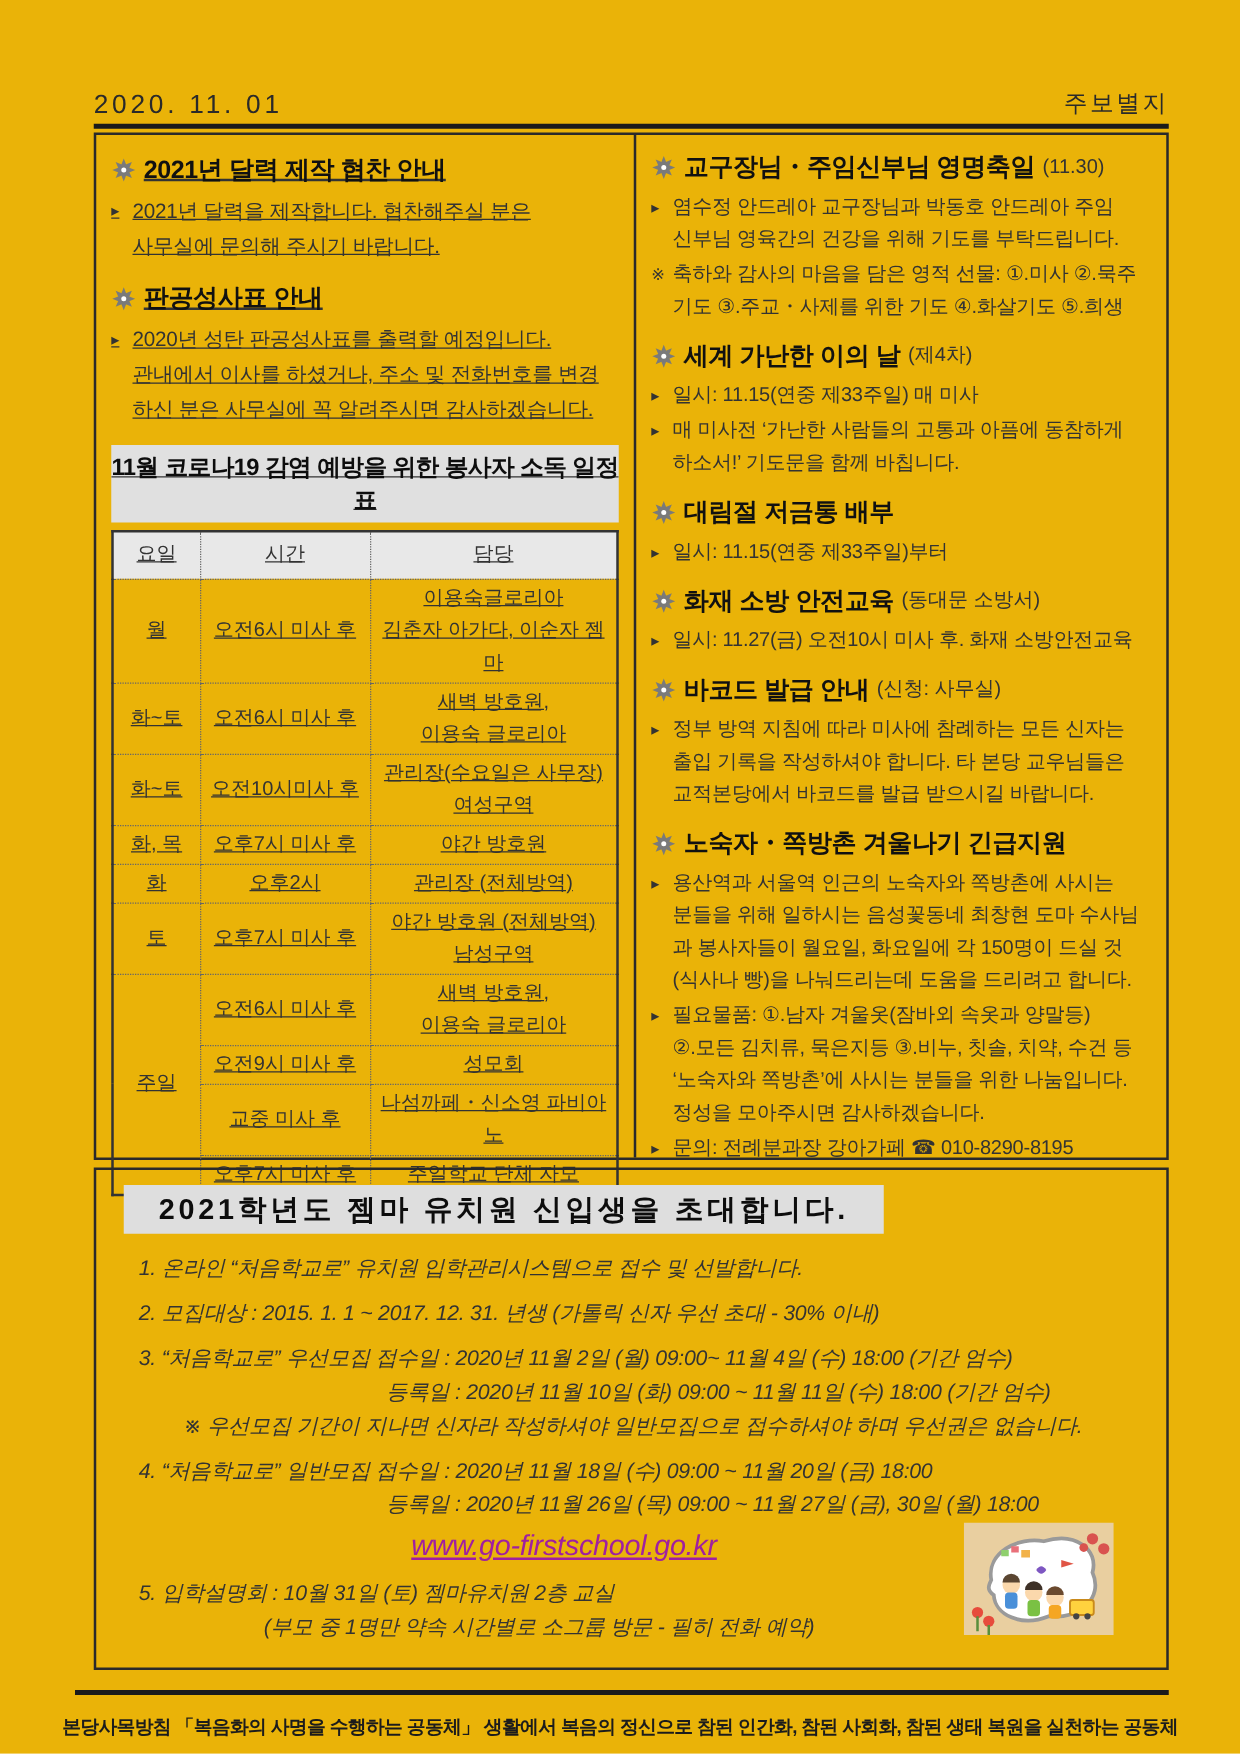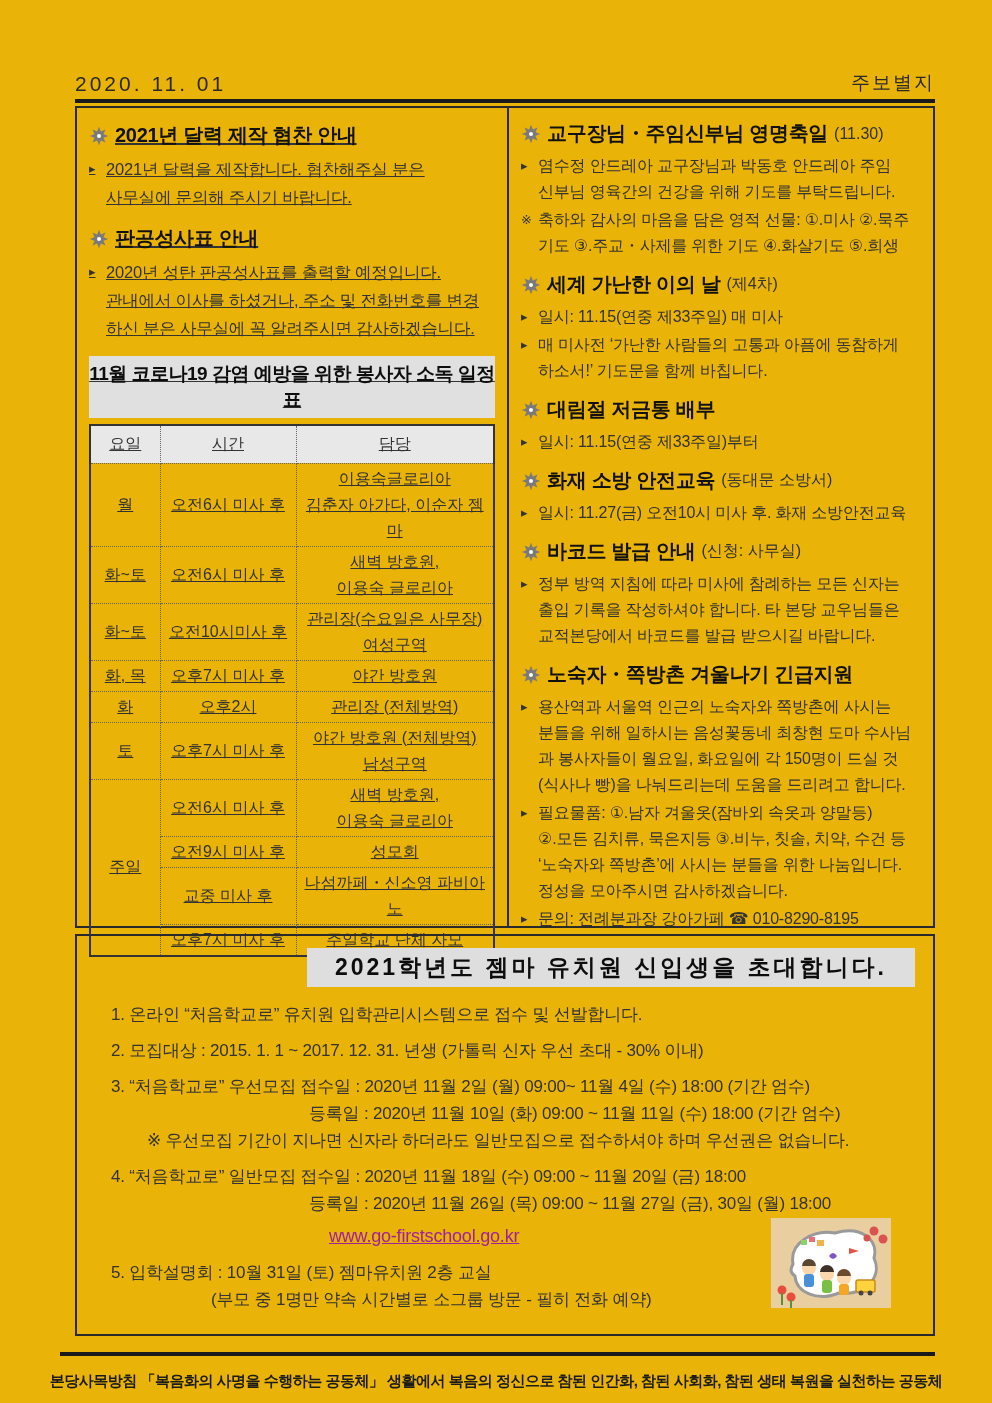--- a/index.html
+++ b/index.html
@@ -35,31 +35,31 @@
   .table-title { margin-top:4px; background:#e0e0e0; text-align:center; font-size:19px; font-weight:bold; color:#0d0d0d; letter-spacing:-0.5px; padding:5px 0; }
   table.sched { width:100%; border-collapse:collapse; margin-top:6px; table-layout:fixed; }
   table.sched th, table.sched td { border:1px dotted #666; text-align:center; font-size:16px; color:#333; padding:2px 2px; line-height:26px; }
   table.sched { border:2px solid #333; }
   table.sched th { background:#e8e8e8; font-weight:normal; height:38px; }
   table.sched td.two { white-space:pre-line; }
   col.c-day { width:70px; } col.c-time { width:136px; } col.c-duty { width:auto; }
 
   
   .kinder-box { position:absolute; left:75px; top:934px; width:860px; height:402px; border:2px solid #2a2a2a; padding:12px 18px 0 22px; }
-  .k-title-wrap { text-align:right; margin-bottom:14px; }
+  .k-title-wrap { text-align:left; margin-bottom:14px; }
   .k-title { display:inline-block; background:#dedede; padding:4px 28px; font-size:23px; font-weight:bold; color:#0d0d0d; letter-spacing:3px; }
-  .k-line { font-size:17px; line-height:27px; color:#333; letter-spacing:-0.2px; }
+  .k-line { font-size:17px; line-height:27px; color:#333; letter-spacing:-0.2px;font-style:italic; }
   .k-gap { margin-top:9px; }
   .ind-0 { margin-left:12px; }
   .ind-1 { margin-left:210px; }
   .ind-2 { margin-left:48px; }
   .ind-3 { margin-left:112px; }
   .ind-4 { margin-left:36px; }
   .k-link-line { margin-left:230px; margin-top:6px; }
-  .k-link { color:#a020a0; text-decoration:underline; font-size:18px; cursor:pointer; }
+  .k-link { color:#a020a0; text-decoration:underline; font-size:23px; cursor:pointer; }
 
   .clipart { position:absolute; right:42px; bottom:26px; width:120px; height:90px; }
 
   
   .thick-rule-bottom { position:absolute; left:60px; top:1352px; width:875px; height:4px; background:#1b1b1b; }
   .footer-motto { position:absolute; left:30px; top:1372px; width:932px; text-align:center; font-size:15px; font-weight:bold; color:#1c1c1c; letter-spacing:-0.5px; }
 </style>
 </head>
 <body>
 
@@ -370,21 +370,21 @@
   </div>
 
   <div class="kinder-box">
     <div class="k-title-wrap">
       <span class="k-title">2021학년도 젬마 유치원 신입생을 초대합니다.</span>
     </div>
     <div class="k-line ind-0 k-gap">1. 온라인 “처음학교로” 유치원 입학관리시스템으로 접수 및 선발합니다.</div>
     <div class="k-line ind-0 k-gap">2. 모집대상 : 2015. 1. 1 ~ 2017. 12. 31. 년생 (가톨릭 신자 우선 초대 - 30% 이내)</div>
     <div class="k-line ind-0 k-gap">3. “처음학교로” 우선모집 접수일 : 2020년 11월 2일 (월) 09:00~ 11월 4일 (수) 18:00 (기간 엄수)</div>
     <div class="k-line ind-1">등록일 : 2020년 11월 10일 (화) 09:00 ~ 11월 11일 (수) 18:00 (기간 엄수)</div>
-    <div class="k-line ind-2">※ 우선모집 기간이 지나면 신자라 하더라도 일반모집으로 접수하셔야 하며 우선권은 없습니다.</div>
+    <div class="k-line ind-2">※ 우선모집 기간이 지나면 신자라 작성하셔야 일반모집으로 접수하셔야 하며 우선권은 없습니다.</div>
     <div class="k-line ind-0 k-gap">4. “처음학교로” 일반모집 접수일 : 2020년 11월 18일 (수) 09:00 ~ 11월 20일 (금) 18:00</div>
     <div class="k-line ind-1">등록일 : 2020년 11월 26일 (목) 09:00 ~ 11월 27일 (금), 30일 (월) 18:00</div>
     <div class="k-line k-link-line">
       <span class="k-link">www.go-firstschool.go.kr</span>
     </div>
     <div class="k-line ind-0 k-gap">5. 입학설명회 : 10월 31일 (토) 젬마유치원 2층 교실</div>
     <div class="k-line ind-3">(부모 중 1명만 약속 시간별로 소그룹 방문 - 필히 전화 예약)</div>
 
     <svg class="clipart" viewBox="0 0 120 90">
       <rect width="120" height="90" fill="#e9cfa0"></rect>

